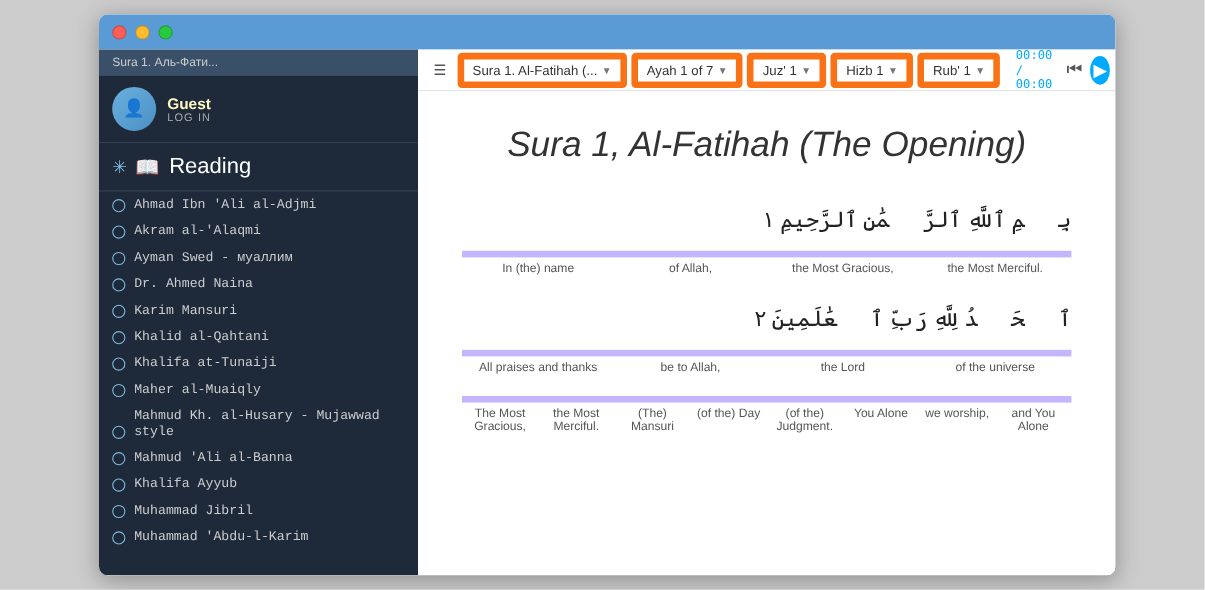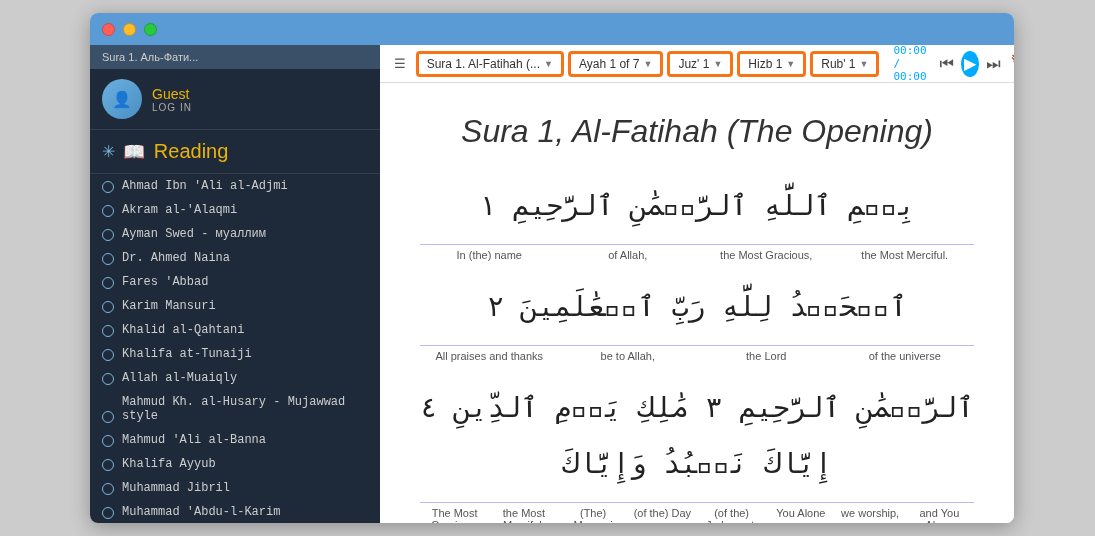--- a/index.html
+++ b/index.html
@@ -71,41 +71,41 @@
     }
 
     .avatar {
       width: 40px; height: 40px; border-radius: 50%;
       background: linear-gradient(135deg, #6ab0de, #4a8fc4);
       display: flex; align-items: center; justify-content: center;
       font-size: 16px; color: #fff; margin-right: 10px; flex-shrink: 0;
     }
 
     .user-info { display: flex; flex-direction: column; }
-    .user-name { font-size: 14px; font-weight: normal; color: #eab308; }
+    .user-name { font-size: 14px; font-weight: bold; color: #fef9c3; }
     .user-login { font-size: 10px; color: #aaa; letter-spacing: 1px; }
 
     .reading-header {
       display: flex;
       align-items: center;
       padding: 10px 12px;
       gap: 8px;
       border-bottom: 1px solid rgba(255,255,255,0.1);
       flex-shrink: 0;
     }
 
     .reading-icon {
       color: #7db8dd;
       font-size: 18px;
     }
 
     .reading-label {
       font-size: 20px;
       font-weight: 300;
-      color: #eab308;
+      color: #ffffff;
     }
 
     .snowflake-icon {
       color: #7db8dd;
       font-size: 16px;
     }
 
     .reciter-list {
       overflow-y: auto;
       flex: 1;
@@ -159,21 +159,21 @@
       padding: 4px 6px;
       font-size: 13px;
       color: #555;
       border-radius: 3px;
     }
 
     .toolbar-dropdown {
       display: flex;
       align-items: center;
       padding: 3px 8px;
-      border: 3px solid #f97316;
+      border: 6px solid #f97316;
       border-radius: 4px;
       font-size: 12px;
       color: #333;
       background: #fff;
       cursor: pointer;
       gap: 4px;
       white-space: nowrap;
     }
 
     .toolbar-dropdown .arrow { font-size: 9px; color: #777; }
@@ -237,35 +237,35 @@
       font-style: italic;
     }
 
     .ayah-row {
       width: 100%;
       margin-bottom: 20px;
     }
 
     .arabic-text {
       direction: rtl;
-      font-size: 28px;
-      text-align: center;
+      font-size: 20px;
+      text-align: right;
       line-height: 2;
       color: #222;
       margin-bottom: 8px;
-      font-family: Liberation Mono, monospace;
+      font-family: Liberation Serif, serif;
     }
 
     .translation-row {
       display: flex;
       justify-content: space-between;
       font-size: 11px;
       color: #555;
       text-align: center;
-      border-top: 1px solid #c4b5fd;
+      border-top: 6px solid #c4b5fd;
       padding-top: 4px;
     }
 
     .translation-word {
       flex: 1;
       padding: 0 2px;
     }
   </style>
 </head>
 <body>
@@ -312,37 +312,33 @@
           <div class="reciter-item">
             <div class="radio-circle"></div>
             <span>Ayman Swed - муаллим</span>
           </div>
           <div class="reciter-item">
             <div class="radio-circle"></div>
             <span>Dr. Ahmed Naina</span>
           </div>
           <div class="reciter-item">
             <div class="radio-circle"></div>
-            <span>Fares 'Abbad</span>
-          </div>
-          <div class="reciter-item">
-            <div class="radio-circle"></div>
             <span>Karim Mansuri</span>
           </div>
           <div class="reciter-item">
             <div class="radio-circle"></div>
             <span>Khalid al-Qahtani</span>
           </div>
           <div class="reciter-item">
             <div class="radio-circle"></div>
             <span>Khalifa at-Tunaiji</span>
           </div>
           <div class="reciter-item">
             <div class="radio-circle"></div>
-            <span>Allah al-Muaiqly</span>
+            <span>Maher al-Muaiqly</span>
           </div>
           <div class="reciter-item">
             <div class="radio-circle"></div>
             <span>Mahmud Kh. al-Husary - Mujawwad style</span>
           </div>
           <div class="reciter-item">
             <div class="radio-circle"></div>
             <span>Mahmud 'Ali al-Banna</span>
           </div>
           <div class="reciter-item">
@@ -417,21 +413,20 @@
             <div class="ayah-row">
               <div class="arabic-text">ٱلۡحَمۡدُ لِلَّهِ رَبِّ ٱلۡعَٰلَمِينَ ٢</div>
               <div class="translation-row">
                 <span class="translation-word">All praises and thanks</span>
                 <span class="translation-word">be to Allah,</span>
                 <span class="translation-word">the Lord</span>
                 <span class="translation-word">of the universe</span>
               </div>
             </div>
             <div class="ayah-row">
-              <div class="arabic-text">ٱلرَّحۡمَٰنِ ٱلرَّحِيمِ ٣ مَٰلِكِ يَوۡمِ ٱلدِّينِ ٤ إِيَّاكَ نَعۡبُدُ وَإِيَّاكَ</div>
               <div class="translation-row">
                 <span class="translation-word">The Most Gracious,</span>
                 <span class="translation-word">the Most Merciful.</span>
                 <span class="translation-word">(The) Mansuri</span>
                 <span class="translation-word">(of the) Day</span>
                 <span class="translation-word">(of the) Judgment.</span>
                 <span class="translation-word">You Alone</span>
                 <span class="translation-word">we worship,</span>
                 <span class="translation-word">and You Alone</span>
               </div>

